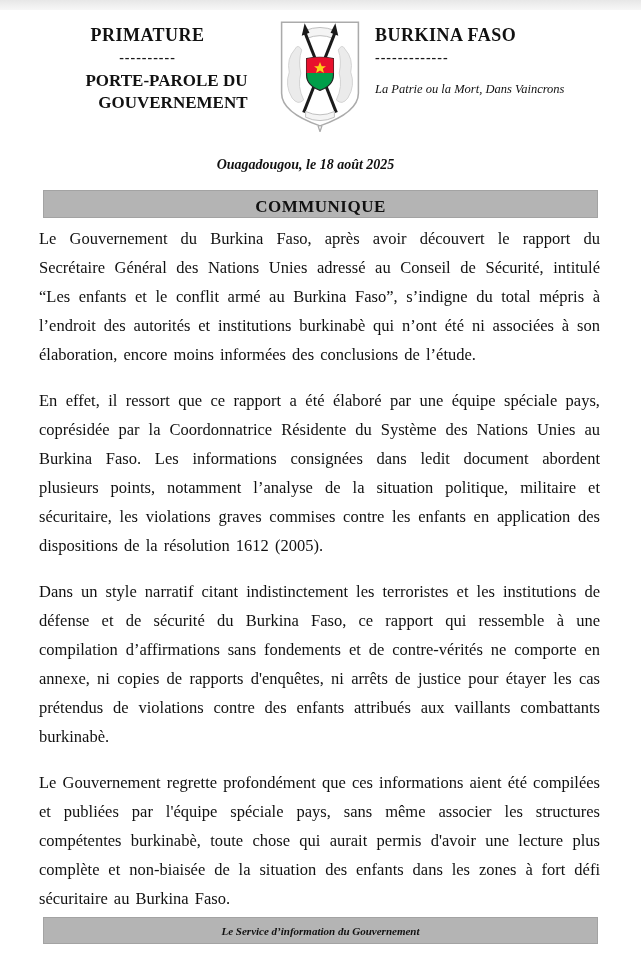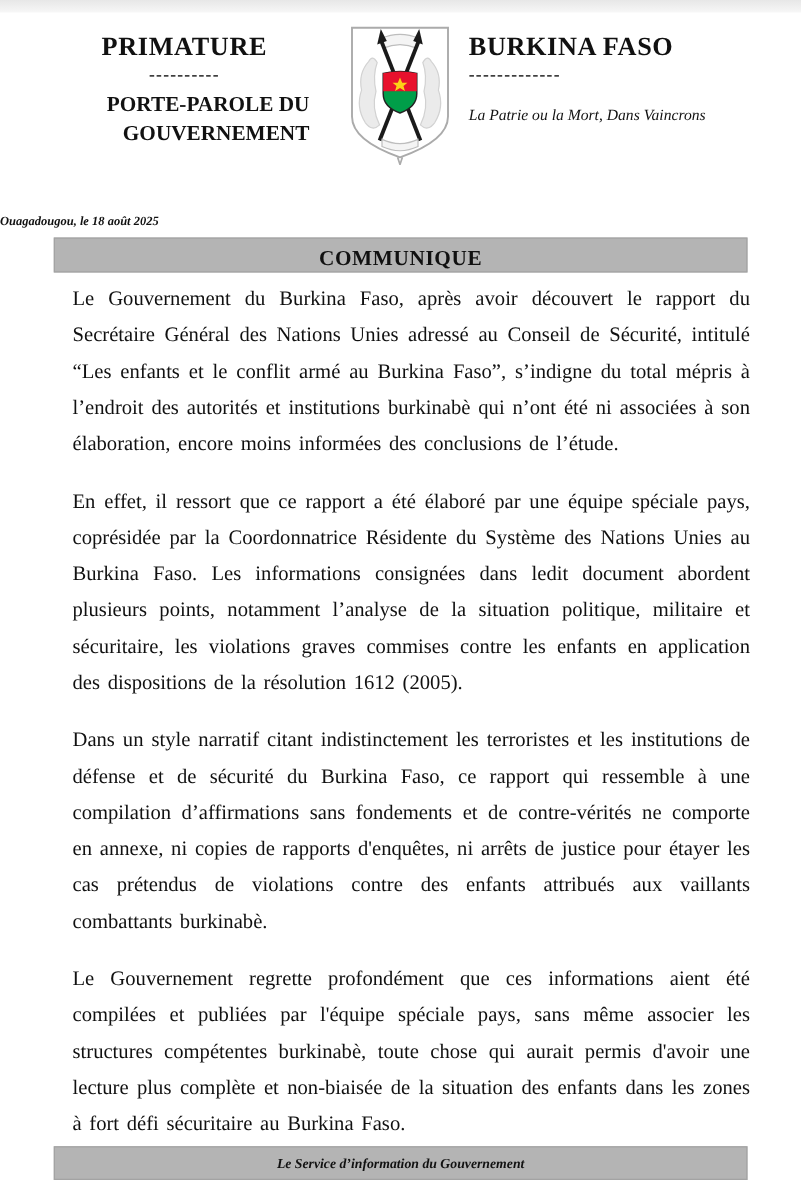--- a/index.html
+++ b/index.html
@@ -16,41 +16,41 @@
     position:absolute;top:0;left:0;right:0;height:10px;
     background:linear-gradient(#e7e7e7,#f7f7f7);
   }
   
   .header{
     position:absolute;top:16px;left:30px;right:20px;
     display:flex;align-items:flex-start;
   }
   .header-left{width:235px;text-align:center;padding-top:8px;}
   .header-right{flex:1;text-align:left;padding-top:8px;}
-  .org-line{font-weight:bold;font-size:21px;letter-spacing:.5px;line-height:1.25;}
+  .org-line{font-weight:bold;font-size:18px;letter-spacing:.5px;line-height:1.25;}
   .dash-divider{font-weight:bold;font-size:14px;letter-spacing:1px;line-height:1.5;color:#1a1a1a;}
   .spokesman{font-weight:bold;font-size:17px;line-height:1.35;width:200px;margin:2px auto 0;text-align:right;}
   .motto{font-style:italic;font-size:12.5px;margin-top:14px;white-space:nowrap;}
   .emblem-box{width:110px;display:flex;justify-content:center;padding-top:2px;}
   
   .dateline{
     position:absolute;top:157px;left:0;right:30px;
-    text-align:left;font-weight:bold;font-style:italic;font-size:10px;margin-top:15px;
+    text-align:center;font-weight:bold;font-style:italic;font-size:14px;
   }
   
   .title-bar{
     position:absolute;top:190px;left:43px;right:43px;height:26px;
     background:var(--bar-gray,#b4b4b4);
     border:1px solid #a3a3a3;
     display:flex;align-items:flex-end;justify-content:center;
   }
   .title-bar span{font-weight:bold;font-size:17px;letter-spacing:.5px;}
   
   .body-text{
-    position:absolute;top:224px;left:58px;right:41px;
+    position:absolute;top:224px;left:39px;right:41px;
   }
   .body-text p{
     margin:0 0 17px 0;
     font-size:16.5px;
     line-height:29px;
     text-align:justify;
     word-spacing:2px;
   }
   
   .footer-bar{

